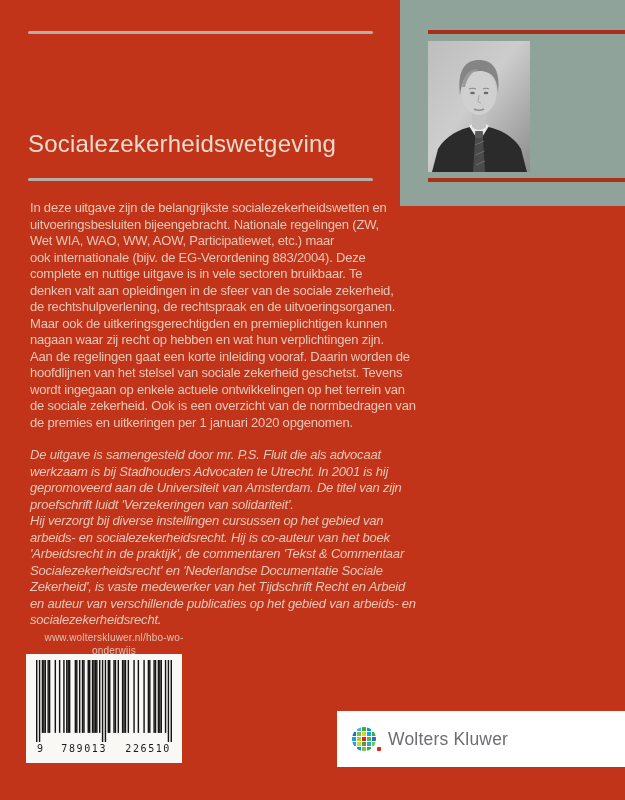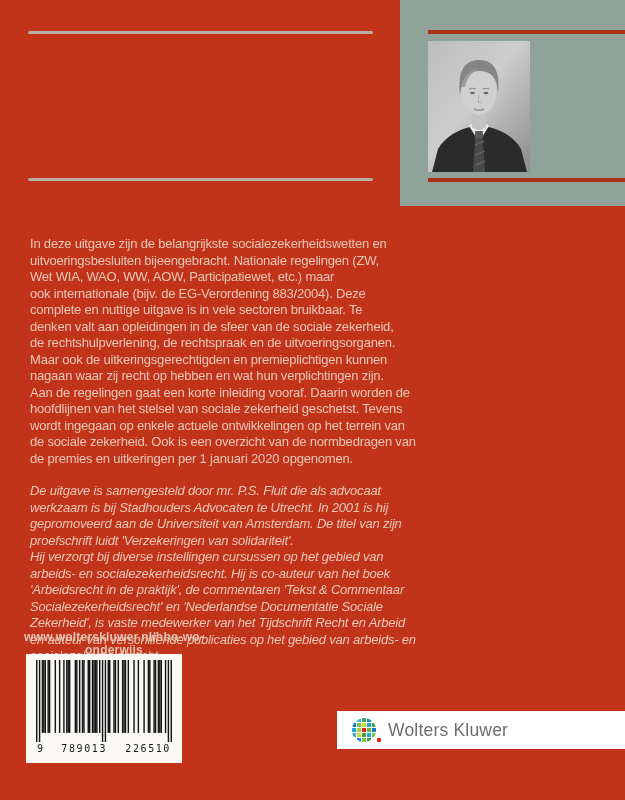--- a/index.html
+++ b/index.html
@@ -20,61 +20,61 @@
   .panel-rule{position:absolute;left:28px;right:0;height:4px;background:#a93018;}
   .panel-rule-top{top:30px;}
   .panel-rule-bottom{top:178px;}
   .portrait{position:absolute;left:28px;top:41px;width:102px;height:131px;overflow:hidden;}
   .portrait svg{display:block;width:100%;height:100%;}
   
   .body-text{
     position:absolute;left:30px;width:468px;
     color:#e5c7b7;font-size:13px;line-height:16.5px;letter-spacing:-.2px;
     white-space:pre-line;
-    margin-top:36px;
   }
   .description{top:200px;}
   .bio{top:447px;font-style:italic;}
   
   .websites{
     position:absolute;left:24px;top:631px;width:180px;text-align:center;
-    color:#e2c1b0;font-size:12px;font-weight:bold;line-height:13px;letter-spacing:.2px;
+    color:#e2c1b0;font-size:10px;font-weight:normal;line-height:13px;letter-spacing:.2px;
   }
   
   .barcode{
     position:absolute;left:26px;top:654px;width:156px;height:109px;
     background:#faf8f5;box-sizing:border-box;padding:6px 10px 3px;
   }
   .barcode-bars{display:block;width:100%;height:82px;}
   .barcode-number{
     display:flex;justify-content:space-between;align-items:flex-end;
     margin-top:1px;padding:0 1px;
     font-family:"DejaVu Sans Mono", monospace;font-size:10px;color:#1a1a1a;
   }
   .barcode-number .grp{letter-spacing:1.6px;}
   
   .wk-band{
-    position:absolute;left:337px;top:711px;width:288px;height:38px;background:#ffffff;
+    position:absolute;left:337px;top:711px;width:288px;height:56px;background:#ffffff;
     display:flex;align-items:center;
   }
   .wk-logo{position:relative;display:flex;align-items:center;margin-left:15px;}
   .globe{
     display:grid;grid-template-columns:repeat(5,1fr);grid-template-rows:repeat(5,1fr);
     gap:1px;width:24px;height:24px;border-radius:50%;overflow:hidden;background:#fff;
   }
   .globe-dot{position:absolute;left:25px;top:20px;width:4px;height:4px;background:#e1251b;border-radius:1px;}
   .wk-name{margin-left:12px;font-size:17.5px;color:#6d6e71;letter-spacing:.2px;}
 </style>
 </head>
 <body>
 
 <div class="cover">
 
   <div class="rule-light rule-top"></div>
 
+  <div class="page-title">Socialezekerheidswetgeving</div>
 
   <div class="rule-light rule-title"></div>
 
   <div class="photo-panel">
     <div class="panel-rule panel-rule-top"></div>
     <div class="portrait">
       <svg viewBox="0 0 102 131" preserveAspectRatio="none">
         <defs>
           <linearGradient id="pbg" x1="0" y1="0" x2="1" y2="1">
             <stop offset="0" stop-color="#bdbdbd"></stop>

